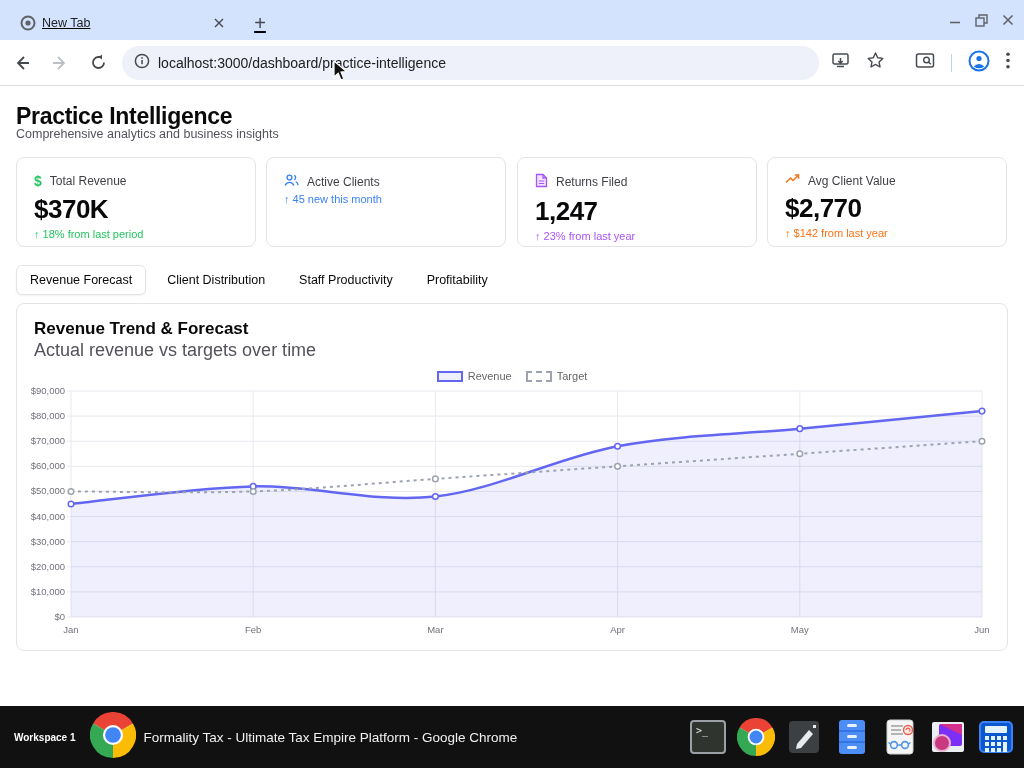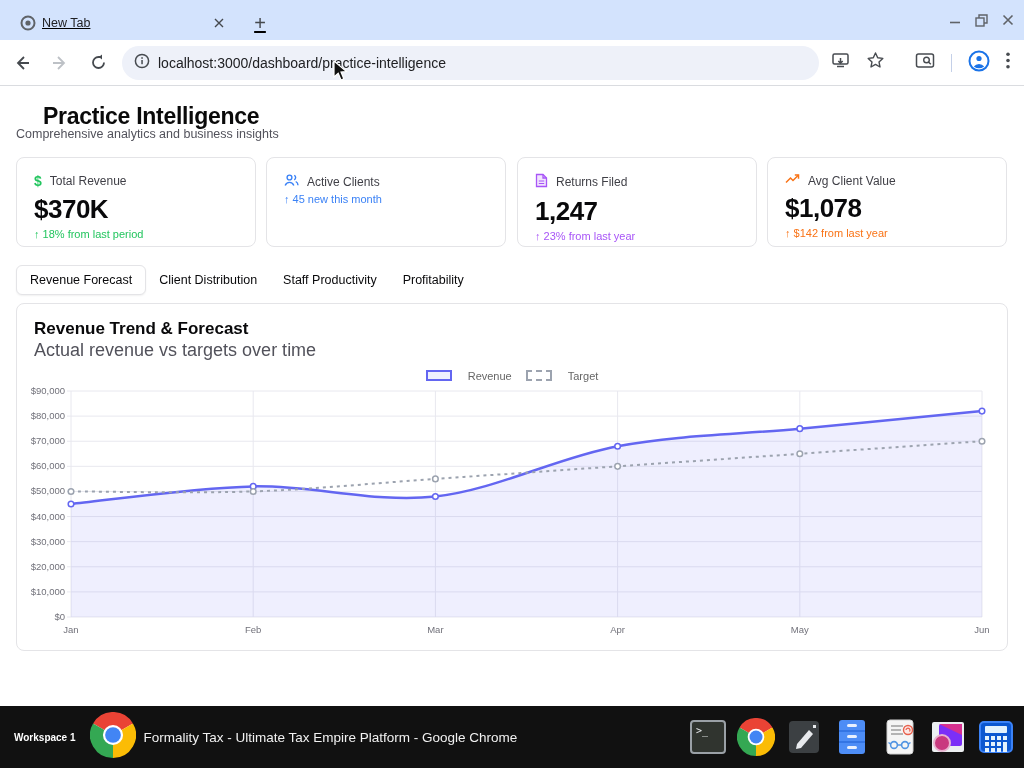--- a/index.html
+++ b/index.html
@@ -21,38 +21,38 @@
 
   .toolbar { position:absolute; left:0; top:40px; width:1024px; height:46px; background:#fff; display:flex; align-items:center; border-bottom:1px solid #dadce0; }
   .nav-btn { width:32px; height:32px; border-radius:50%; display:flex; align-items:center; justify-content:center; margin-left:6px; }
   .omnibox { flex:1; height:34px; margin:0 12px 0 8px; background:#eef1f9; border-radius:17px; display:flex; align-items:center; padding:0 12px; }
   .omnibox .url { font-size:14px; color:#202124; margin-left:8px; }
   .toolbar-right { display:flex; align-items:center; gap:16px; margin-right:14px; }
   .toolbar-sep { width:1px; height:18px; background:#c4d0e8; }
 
   
   .content { position:absolute; left:0; top:87px; width:1024px; height:619px; background:#fff; overflow:hidden; }
-  .page-title { position:absolute; left:16px; top:16px; font-size:23px; font-weight:bold; color:#0a0a0a; letter-spacing:-0.3px;margin-left:27px; }
+  .page-title { position:absolute; left:16px; top:16px; font-size:23px; font-weight:bold; color:#0a0a0a; letter-spacing:-0.3px; }
   .page-sub { position:absolute; left:16px; top:40px; font-size:12.5px; color:#52525b; }
 
   .stat-card { position:absolute; top:70px; width:240px; height:90px; background:#fff; border:1px solid #e4e4e7; border-radius:8px; padding:15px 17px; }
   .stat-head { display:flex; align-items:center; gap:8px; font-size:12px; color:#3f3f46; font-weight:500; }
   .stat-value { font-size:26px; font-weight:bold; color:#09090b; margin-top:5px; letter-spacing:-0.5px; }
   .stat-delta { font-size:11px; margin-top:3px; }
   .c-green { color:#22c55e; } .c-blue:  {} .c-blue { color:#3b82f6; } .c-purple { color:#a855f7; } .c-orange { color:#f97316; }
 
-  .dash-tabs { position:absolute; left:16px; top:178px; display:flex; align-items:center; }
+  .dash-tabs { position:absolute; left:16px; top:178px; display:flex; align-items:center; gap:8px; }
   .dash-tab { font-size:12.5px; color:#09090b; padding:7px 13px; border-radius:6px; font-weight:500; }
   .dash-tab.active { background:#fff; border:1px solid #e4e4e7; box-shadow:0 1px 2px rgba(0,0,0,.06); }
 
   .chart-card { position:absolute; left:16px; top:216px; width:992px; height:348px; background:#fff; border:1px solid #e4e4e7; border-radius:8px; }
   .chart-title { position:absolute; left:17px; top:15px; font-size:17px; font-weight:bold; color:#09090b; }
   .chart-sub { position:absolute; left:17px; top:36px; font-size:18px; color:#52525b; }
   .legend { position:absolute; left:0; top:66px; width:100%; display:flex; justify-content:center; gap:14px; align-items:center; }
-  .legend-item { display:flex; align-items:flex-start; gap:16px; font-size:11px; color:#666; }
+  .legend-item { display:flex; align-items:flex-end; gap:5px; font-size:11px; color:#666; }
   .swatch { width:26px; height:11px; }
   .swatch.revenue { border:2px solid #6366f1; background:#eef0fe; }
   .swatch.target { border:2px dashed #9ca3af; background:transparent; }
   .chart-wrap { position:absolute; left:0; top:79px; width:990px; height:264px; }
 
   
   .taskbar { position:absolute; left:0; top:706px; width:1024px; height:62px; background:#111; display:flex; align-items:center; }
   .ws-label { color:#fff; font-weight:bold; font-size:10px; margin-left:14px; }
   .task-chrome { margin-left:14px; }
   .task-title { color:#f1f1f1; font-size:13.5px; margin-left:8px; flex:1; white-space:nowrap; overflow:hidden; }
@@ -203,21 +203,21 @@
       <div class="stat-delta c-purple">↑ 23% from last year</div>
     </div>
     <div class="stat-card" style="left:767px;">
       <div class="stat-head">
         <span><svg width="15" height="12" viewBox="0 0 15 12">
               <path d="M1 9.5 L5.5 5 L8 7.5 L13.5 2" fill="none" stroke="#f97316" stroke-width="1.5"></path>
               <path d="M9.8 2 H13.5 V5.7" fill="none" stroke="#f97316" stroke-width="1.5"></path>
             </svg></span>
         <span>Avg Client Value</span>
       </div>
-      <div class="stat-value">$1,078</div>
+      <div class="stat-value">$2,770</div>
       <div class="stat-delta c-orange">↑ $142 from last year</div>
     </div>
 
     <div class="dash-tabs">
       <div class="dash-tab active">Revenue Forecast</div>
       <div class="dash-tab">Client Distribution</div>
       <div class="dash-tab">Staff Productivity</div>
       <div class="dash-tab">Profitability</div>
     </div>
 

